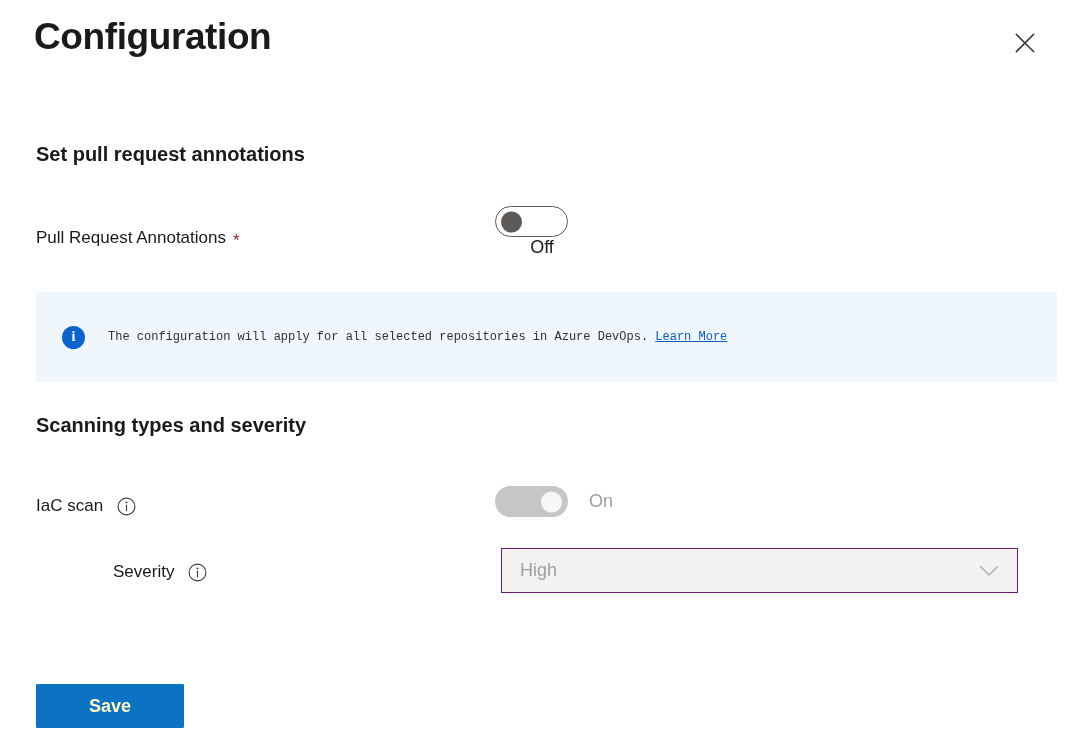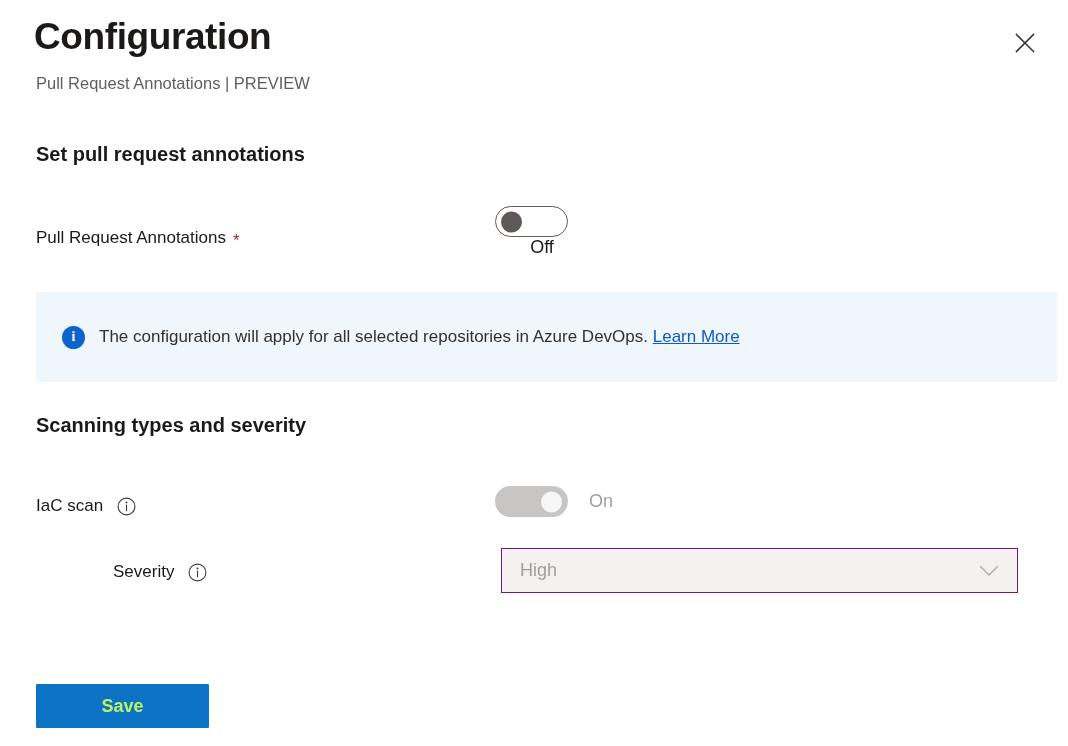--- a/index.html
+++ b/index.html
@@ -179,24 +179,25 @@
     color: #ffffff;
     font-size: 14px;
     font-weight: 700;
     font-family: "Liberation Serif", serif;
     display: flex;
     align-items: center;
     justify-content: center;
     line-height: 1;
   }
   .banner-text {
-    margin-left: 14px;
-    font-size: 17px;
+    margin-left: 23px;
+    font-size: 12px;
     color: #323130;
     white-space: nowrap;
+    font-family: Liberation Mono, monospace;
   }
   .banner-link {
     color: #0c5bc7;
     text-decoration: underline;
     cursor: pointer;
   }
 
   
   .dropdown {
     position: absolute;
@@ -236,44 +237,43 @@
     box-sizing: border-box;
     cursor: pointer;
     display: flex;
     align-items: center;
     justify-content: center;
     padding: 0;
   }
   #btn-save {
     left: 36px;
     top: 684px;
-    width: 173px;
+    width: 148px;
     background: #0b72c4;
     border: 1px solid #0b72c4;
-    color: #bef264;
+    color: #fef9c3;
     border-radius: 1px;
   }
   #btn-cancel {
     left: 203px;
     top: 684px;
     width: 152px;
     background: #ffffff;
     border: 1px solid #8a8886;
     color: #201f1e;
     border-radius: 2px;
     font-weight: 400;
   }
 </style>
 </head>
 <body>
 
 <div class="panel">
 
   <div class="page-title">Configuration</div>
-  <div class="page-subtitle">Pull Request Annotations | PREVIEW</div>
 
   <button class="close-button">
     <span>
       <svg width="22" height="22" viewBox="0 0 22 22" aria-hidden="true">
         <path d="M2.5 2.5 L19.5 19.5 M19.5 2.5 L2.5 19.5" stroke="#3b3a39" stroke-width="1.6" fill="none" stroke-linecap="square"></path>
       </svg>
     </span>
   </button>
 
   <div class="section-heading" id="heading-annotations">Set pull request annotations</div>

